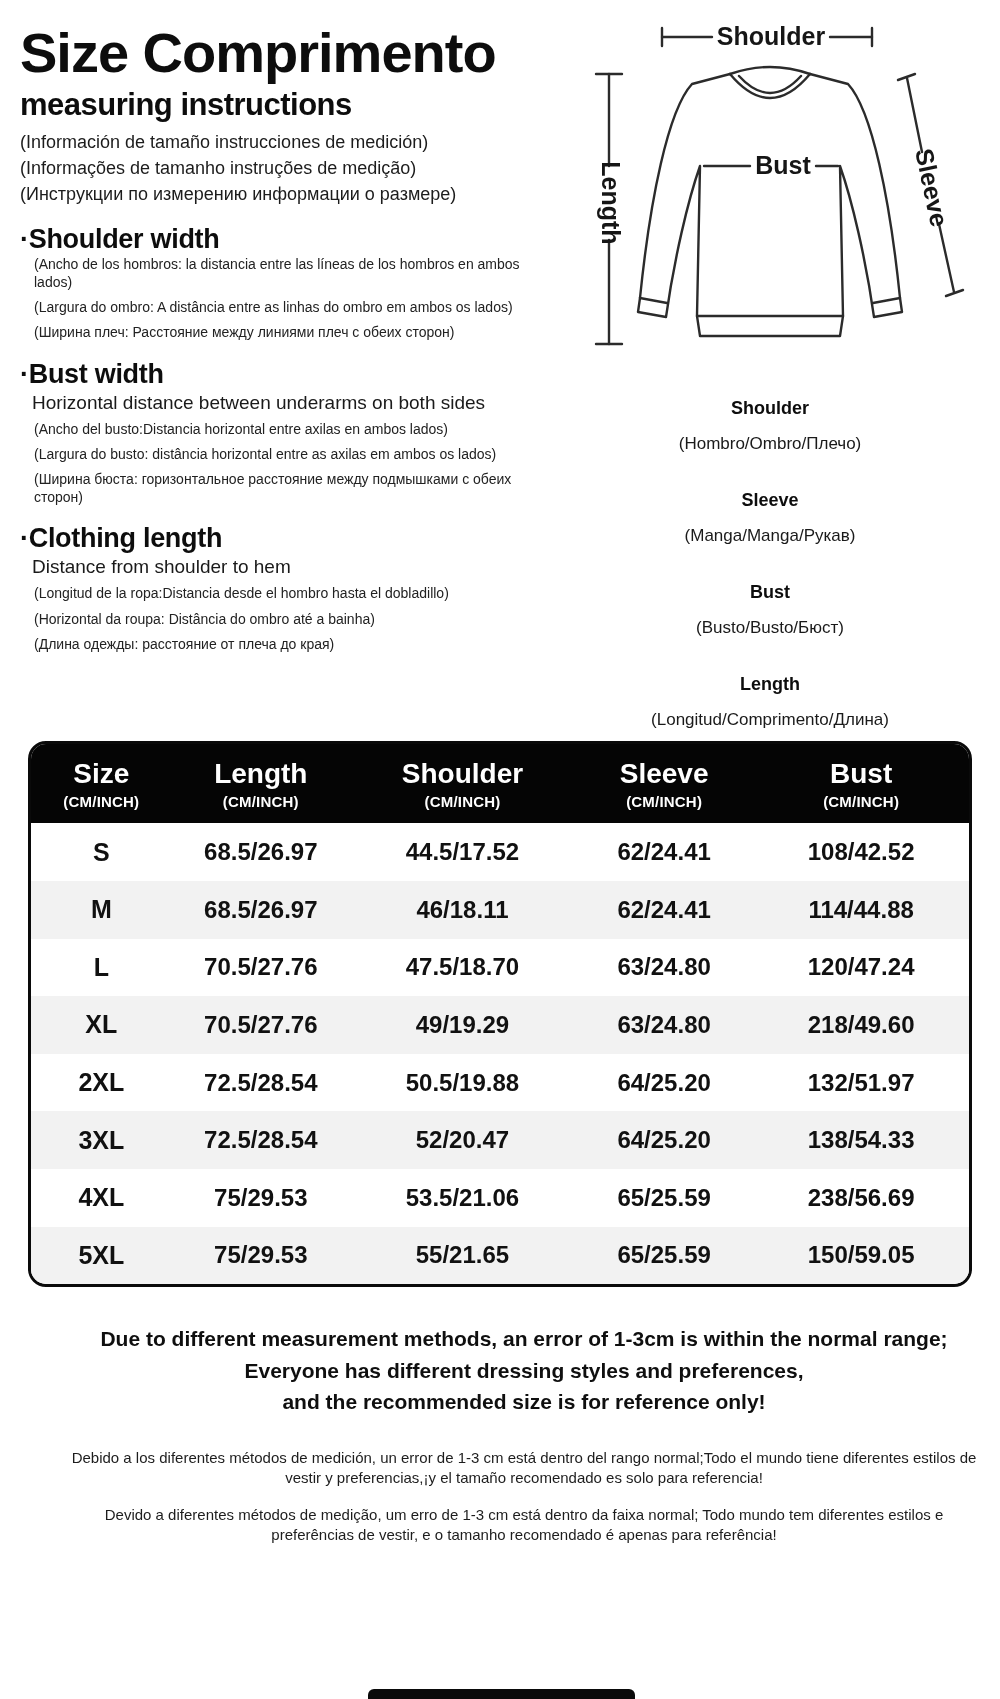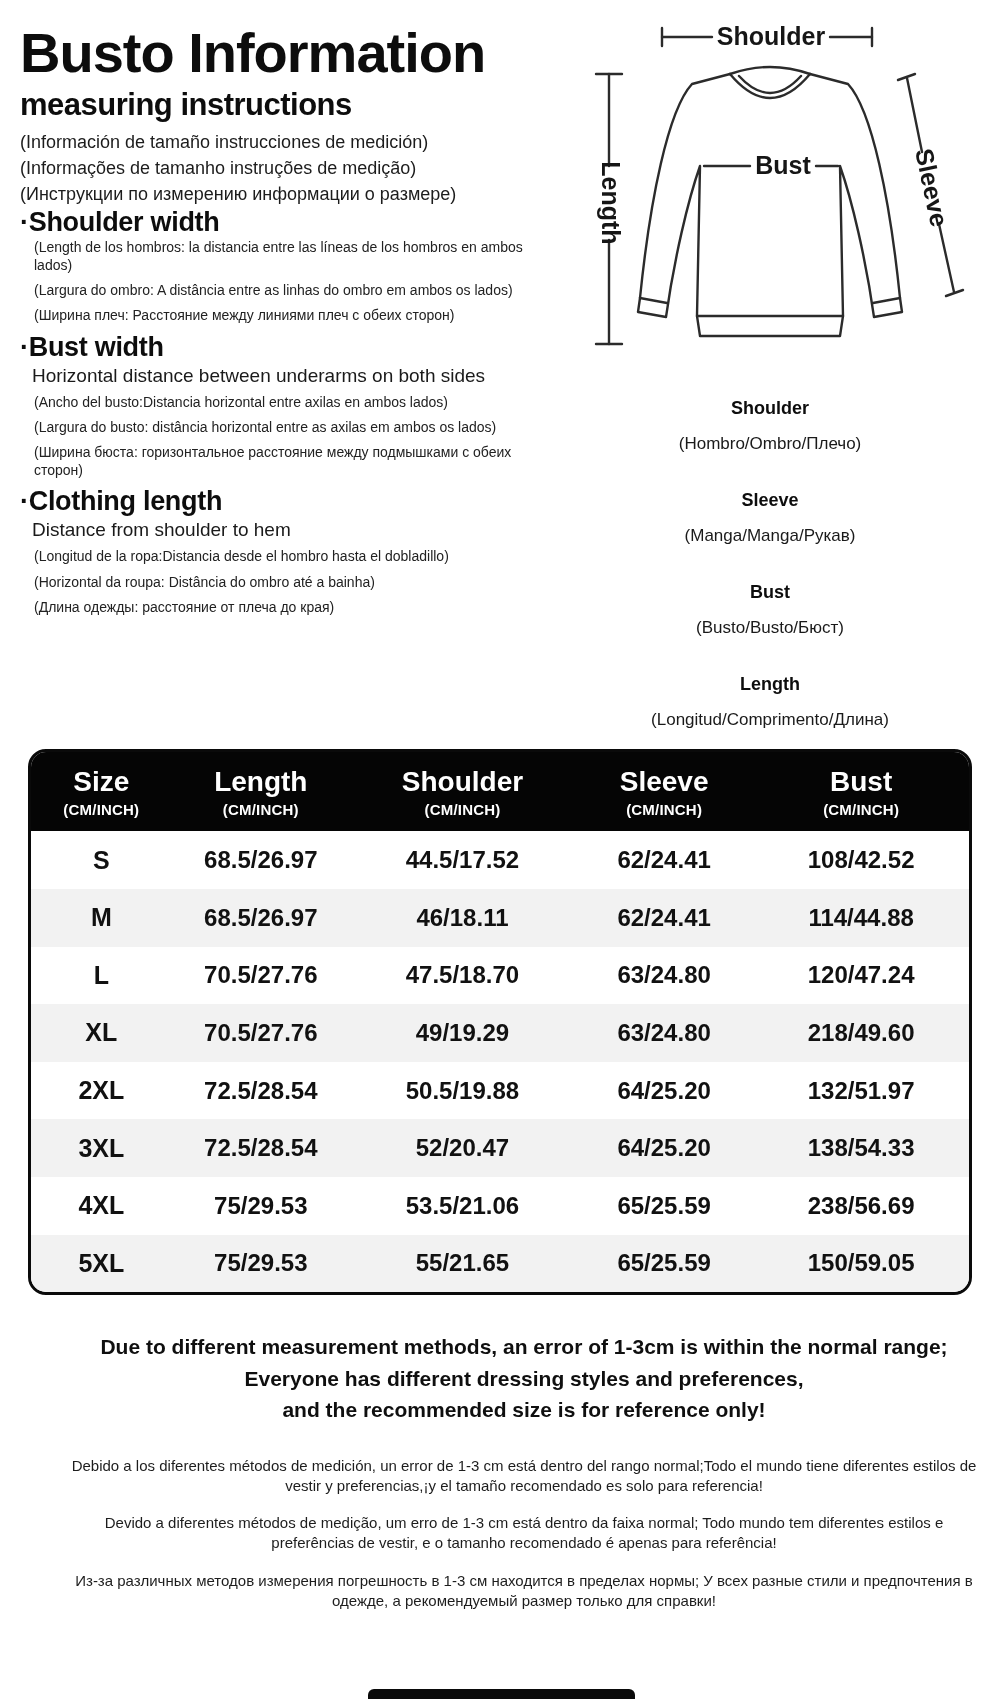--- a/index.html
+++ b/index.html
@@ -13,33 +13,33 @@
   }
   .top { position:relative; height:733px; }
   .left-col { position:absolute; left:20px; top:24px; width:535px; }
   .right-col { position:absolute; left:545px; top:14px; width:450px; text-align:center; }
 
   h1.title { font-size:56px; font-weight:800; letter-spacing:-1px; line-height:1.02; color:#0d0d0d; }
   h2.subtitle { font-size:31px; font-weight:800; letter-spacing:-0.5px; margin-top:6px; color:#0d0d0d; }
   .pt { font-size:18px; line-height:1.33; color:#1c1c1c; margin-top:2px; }
   .pt:first-of-type { margin-top:8px; }
 
-  .section { }
+  .section { margin-top:17px; }
   .section h3 { font-size:27px; font-weight:800; color:#0d0d0d; letter-spacing:-0.3px; }
   .section .desc { font-size:19px; color:#1a1a1a; margin:2px 0 6px 12px; }
   .section .small { font-size:14px; color:#222; line-height:1.3; margin:0 0 7px 14px; max-width:500px; }
 
   .diagram-svg { display:block; margin:0 auto; }
   .legend { margin-top:12px; }
   .legend-block { margin-bottom:36px; }
   .legend-term { font-size:18px; font-weight:800; color:#0d0d0d; }
   .legend-trans { font-size:17px; color:#1a1a1a; margin-top:15px; }
 
   .size-table {
-    margin:16px 28px; width:944px;
+    margin:8px 28px; width:944px;
     border:3px solid #0a0a0a; border-radius:18px;
     overflow:hidden; background:#ffffff;
   }
   .t-grid { display:grid; grid-template-columns:15% 19% 24% 19% 23%; align-items:center; }
   .t-head { background:#050505; color:#ffffff; padding:15px 0 13px; }
   .t-head .h-name { font-size:28px; font-weight:800; text-align:center; line-height:1.05; }
   .t-head .h-unit { font-size:15px; font-weight:700; text-align:center; margin-top:5px; letter-spacing:0.2px; }
   .t-row { height:57.6px; }
   .t-row.alt { background:#f2f2f2; }
   .t-row .cell { font-size:24px; font-weight:700; text-align:center; color:#111; }
@@ -54,29 +54,29 @@
     position:absolute; left:368px; top:1689px;
     width:267px; height:10px;
     background:#0a0a0a; border-radius:6px 6px 0 0;
   }
 </style>
 </head>
 <body>
 
 <div class="top">
   <div class="left-col">
-    <h1 class="title">Busto Information</h1>
+    <h1 class="title">Size Comprimento</h1>
     <h2 class="subtitle">measuring instructions</h2>
     <p class="pt">(Información de tamaño instrucciones de medición)</p>
     <p class="pt">(Informações de tamanho instruções de medição)</p>
     <p class="pt">(Инструкции по измерению информации о размере)</p>
 
     <div class="section">
       <h3>·Shoulder width</h3>
-      <p class="small">(Length de los hombros: la distancia entre las líneas de los hombros en ambos lados)</p>
+      <p class="small">(Ancho de los hombros: la distancia entre las líneas de los hombros en ambos lados)</p>
       <p class="small">(Largura do ombro: A distância entre as linhas do ombro em ambos os lados)</p>
       <p class="small">(Ширина плеч: Расстояние между линиями плеч с обеих сторон)</p>
     </div>
 
     <div class="section">
       <h3>·Bust width</h3>
       <p class="desc">Horizontal distance between underarms on both sides</p>
       <p class="small">(Ancho del busto:Distancia horizontal entre axilas en ambos lados)</p>
       <p class="small">(Largura do busto: distância horizontal entre as axilas em ambos os lados)</p>
       <p class="small">(Ширина бюста: горизонтальное расстояние между подмышками с обеих сторон)</p>
@@ -240,17 +240,16 @@
   </div>
 </div>
 
 <div class="footer">
   <div class="f-bold">Due to different measurement methods, an error of 1-3cm is within the normal range;</div>
   <div class="f-bold">Everyone has different dressing styles and preferences,</div>
   <div class="f-bold">and the recommended size is for reference only!</div>
   <div class="f-trans-wrap">
     <p class="f-trans">Debido a los diferentes métodos de medición, un error de 1-3 cm está dentro del rango normal;Todo el mundo tiene diferentes estilos de vestir y preferencias,¡y el tamaño recomendado es solo para referencia!</p>
     <p class="f-trans">Devido a diferentes métodos de medição, um erro de 1-3 cm está dentro da faixa normal; Todo mundo tem diferentes estilos e preferências de vestir, e o tamanho recomendado é apenas para referência!</p>
-    <p class="f-trans">Из-за различных методов измерения погрешность в 1-3 см находится в пределах нормы; У всех разные стили и предпочтения в одежде, а рекомендуемый размер только для справки!</p>
   </div>
 </div>
 
 <div class="partial-bar"></div>
 
 </body></html>

